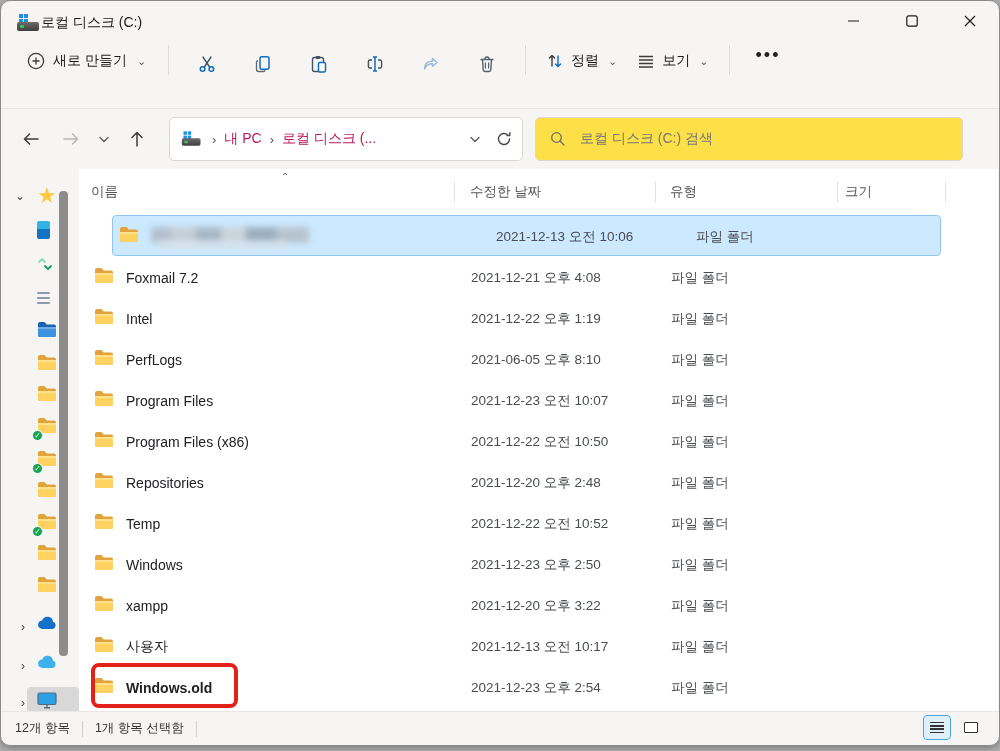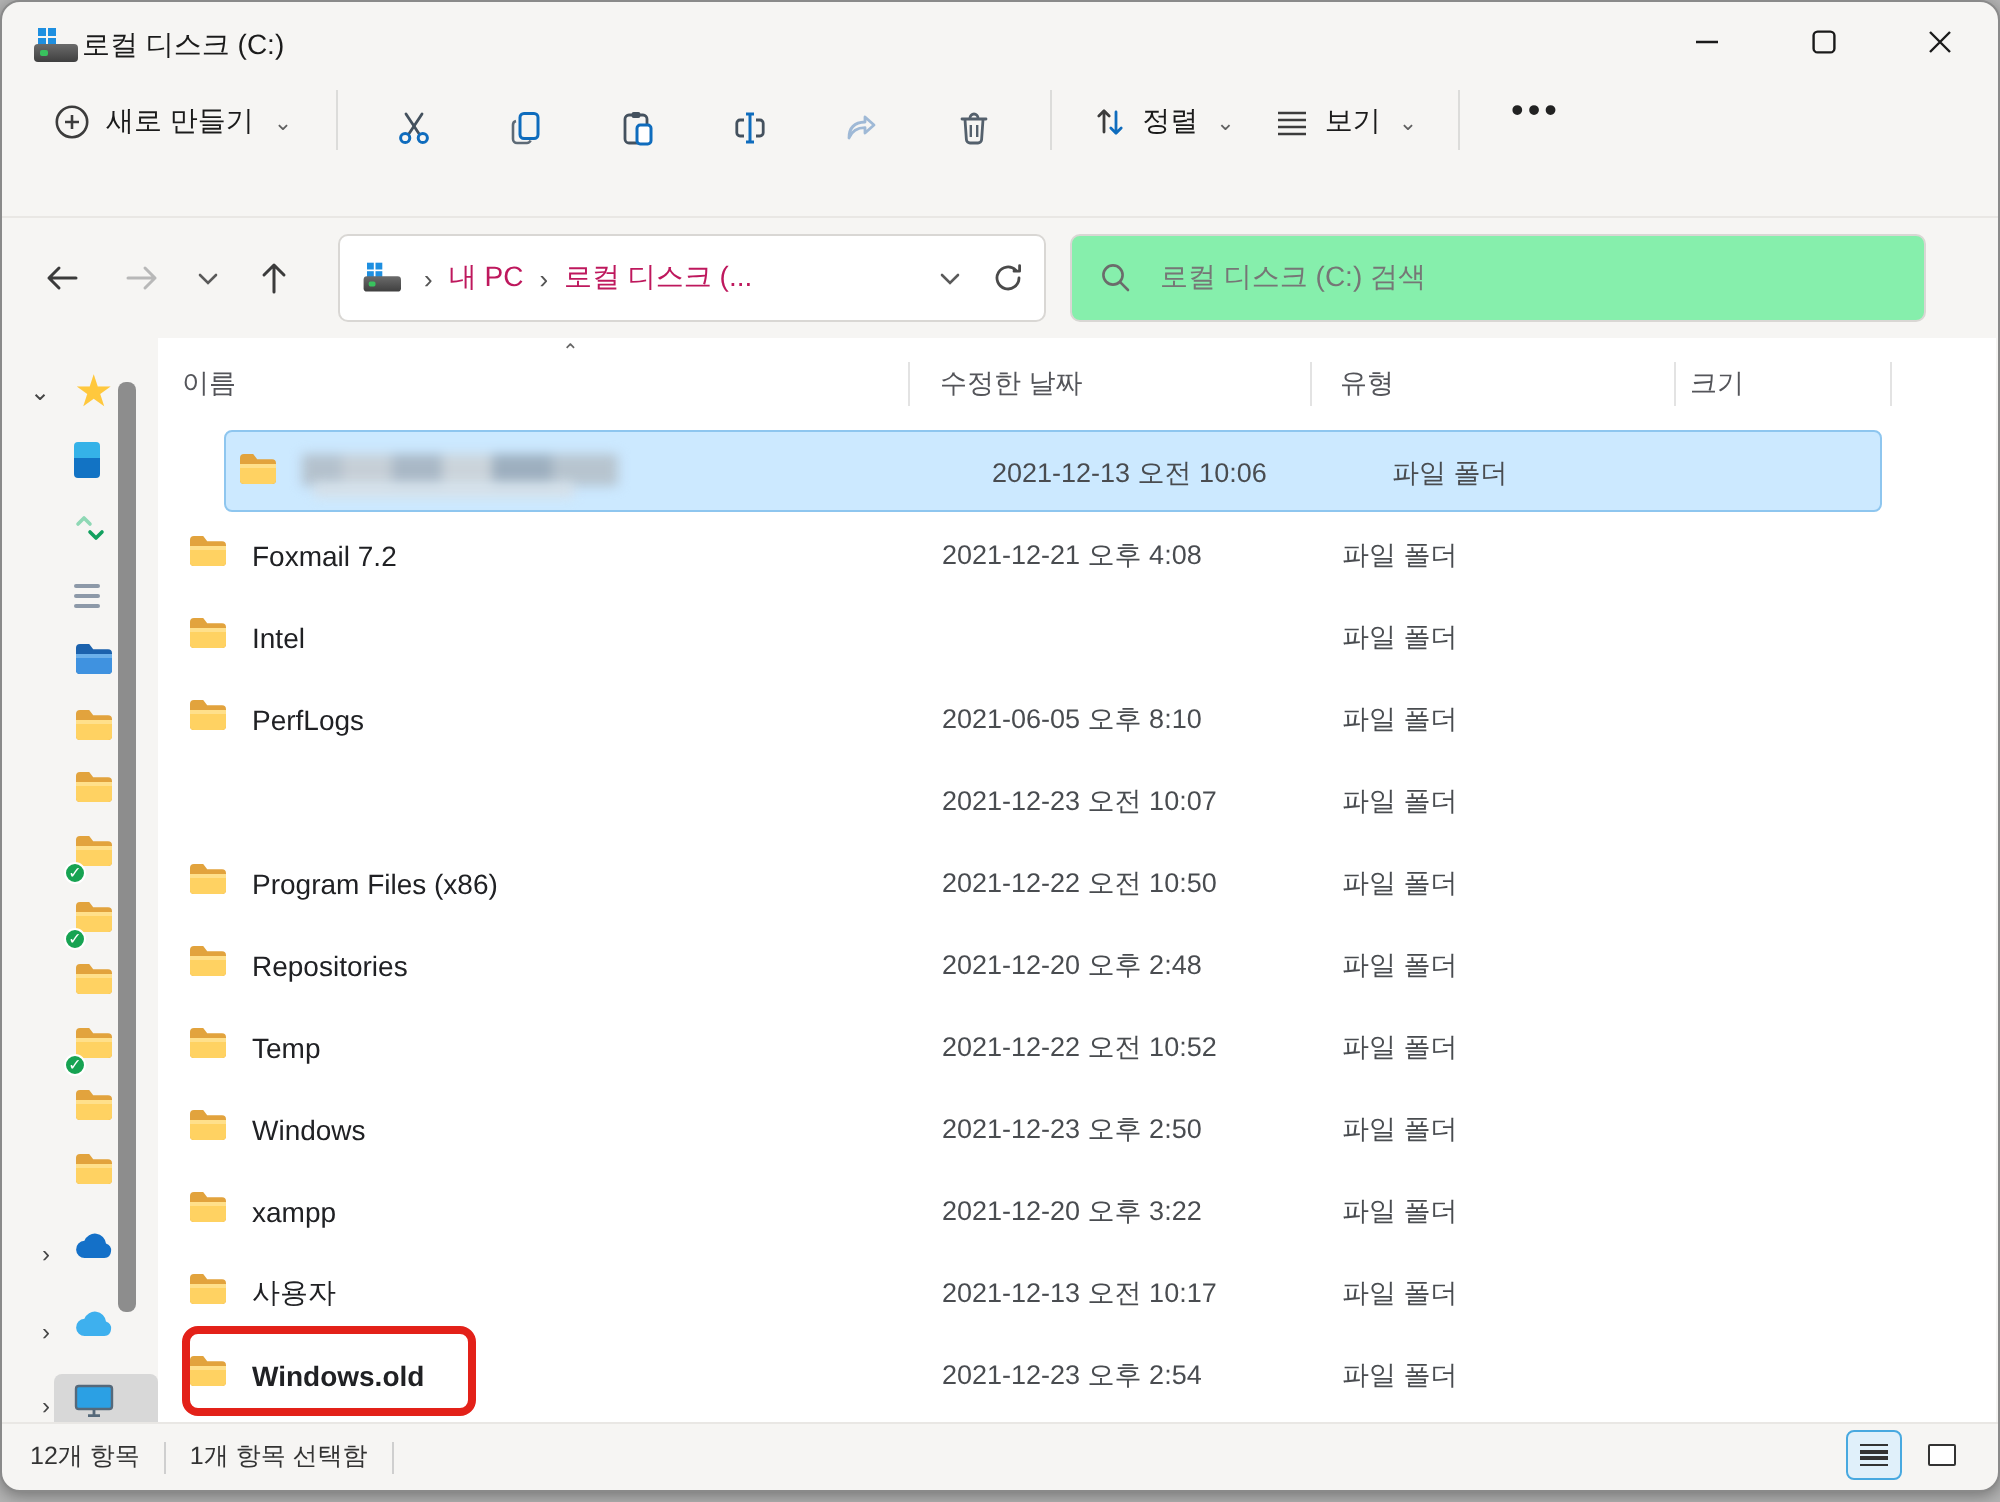--- a/index.html
+++ b/index.html
@@ -36,21 +36,21 @@
   .addressrow { position:absolute; left:0; top:112px; right:0; height:52px; display:flex; align-items:center; }
   .nav-btns { display:flex; align-items:center; gap:0; padding-left:10px; }
   .nav-btn { width:40px; height:36px; display:flex; align-items:center; justify-content:center; }
   .nav-btn.small { width:26px; }
   .addressbar { width:354px; height:44px; margin-left:12px; background:#fff; border:1px solid #d9d7d4; border-radius:5px;
     display:flex; align-items:center; padding:0 10px; }
   .addressbar .disk-icon { transform:scale(.85); }
   .crumb-sep { color:#555; font-size:13px; margin:0 8px; }
   .crumb { font-size:14px; color:#be185d; white-space:nowrap; }
   .addr-right { margin-left:auto; display:flex; align-items:center; gap:16px; }
-  .searchbar { margin-left:12px; width:428px; height:44px; background:#86efac; border:1px solid #d9d7d4; border-radius:5px;
+  .searchbar { margin-left:12px; width:428px; height:44px; background:#fde047; border:1px solid #d9d7d4; border-radius:5px;
     display:flex; align-items:center; padding:0 14px; gap:14px; }
   .search-ph { font-size:14px; color:#767676; }
 
   
   .sidebar { position:absolute; left:0; top:168px; width:78px; bottom:34px; overflow:hidden; }
   .sb-item { position:absolute; left:0; width:78px; height:26px; }
   .sb-item .chev { position:absolute; left:14px; top:4px; font-size:12px; color:#454545; }
   .sb-item .chev.right { left:20px; }
   .sb-item .ic { position:absolute; left:36px; top:0; }
   .sb-sel { position:absolute; left:26px; width:52px; height:30px; background:#d8d8d8; border-radius:4px; }
@@ -424,37 +424,46 @@
         </div>
         <div class="frow" style="top: 82px;">
           <div class="c-name">
        <span><svg width="20" height="17" viewBox="0 0 20 17">
      <path d="M1 3 a2 2 0 0 1 2-2 h4.6 l2 2.6 H17 a2 2 0 0 1 2 2 V14 a2 2 0 0 1 -2 2 H3 a2 2 0 0 1 -2-2 Z" fill="#e2a33d"></path>
      <path d="M1 6 H19 V14 a2 2 0 0 1 -2 2 H3 a2 2 0 0 1 -2 -2 Z" fill="#ffd262"></path>
      <path d="M1 6 H19 V8 H1 Z" fill="#ffe49a" opacity=".75"></path>
    </svg></span>
             <span class="nm">Intel</span>
      </div>
+     <div class="c-date">2021-12-22 오후 1:19</div>
      <div class="c-type">파일 폴더</div>
      <div class="c-size"></div>
         </div>
         <div class="frow" style="top: 123px;">
           <div class="c-name">
        <span><svg width="20" height="17" viewBox="0 0 20 17">
      <path d="M1 3 a2 2 0 0 1 2-2 h4.6 l2 2.6 H17 a2 2 0 0 1 2 2 V14 a2 2 0 0 1 -2 2 H3 a2 2 0 0 1 -2-2 Z" fill="#e2a33d"></path>
      <path d="M1 6 H19 V14 a2 2 0 0 1 -2 2 H3 a2 2 0 0 1 -2 -2 Z" fill="#ffd262"></path>
      <path d="M1 6 H19 V8 H1 Z" fill="#ffe49a" opacity=".75"></path>
    </svg></span>
             <span class="nm">PerfLogs</span>
      </div>
      <div class="c-date">2021-06-05 오후 8:10</div>
      <div class="c-type">파일 폴더</div>
      <div class="c-size"></div>
         </div>
         <div class="frow" style="top: 164px;">
+          <div class="c-name">
+       <span><svg width="20" height="17" viewBox="0 0 20 17">
+     <path d="M1 3 a2 2 0 0 1 2-2 h4.6 l2 2.6 H17 a2 2 0 0 1 2 2 V14 a2 2 0 0 1 -2 2 H3 a2 2 0 0 1 -2-2 Z" fill="#e2a33d"></path>
+     <path d="M1 6 H19 V14 a2 2 0 0 1 -2 2 H3 a2 2 0 0 1 -2 -2 Z" fill="#ffd262"></path>
+     <path d="M1 6 H19 V8 H1 Z" fill="#ffe49a" opacity=".75"></path>
+   </svg></span>
+            <span class="nm">Program Files</span>
+     </div>
      <div class="c-date">2021-12-23 오전 10:07</div>
      <div class="c-type">파일 폴더</div>
      <div class="c-size"></div>
         </div>
         <div class="frow" style="top: 205px;">
           <div class="c-name">
        <span><svg width="20" height="17" viewBox="0 0 20 17">
      <path d="M1 3 a2 2 0 0 1 2-2 h4.6 l2 2.6 H17 a2 2 0 0 1 2 2 V14 a2 2 0 0 1 -2 2 H3 a2 2 0 0 1 -2-2 Z" fill="#e2a33d"></path>
      <path d="M1 6 H19 V14 a2 2 0 0 1 -2 2 H3 a2 2 0 0 1 -2 -2 Z" fill="#ffd262"></path>
      <path d="M1 6 H19 V8 H1 Z" fill="#ffe49a" opacity=".75"></path>

